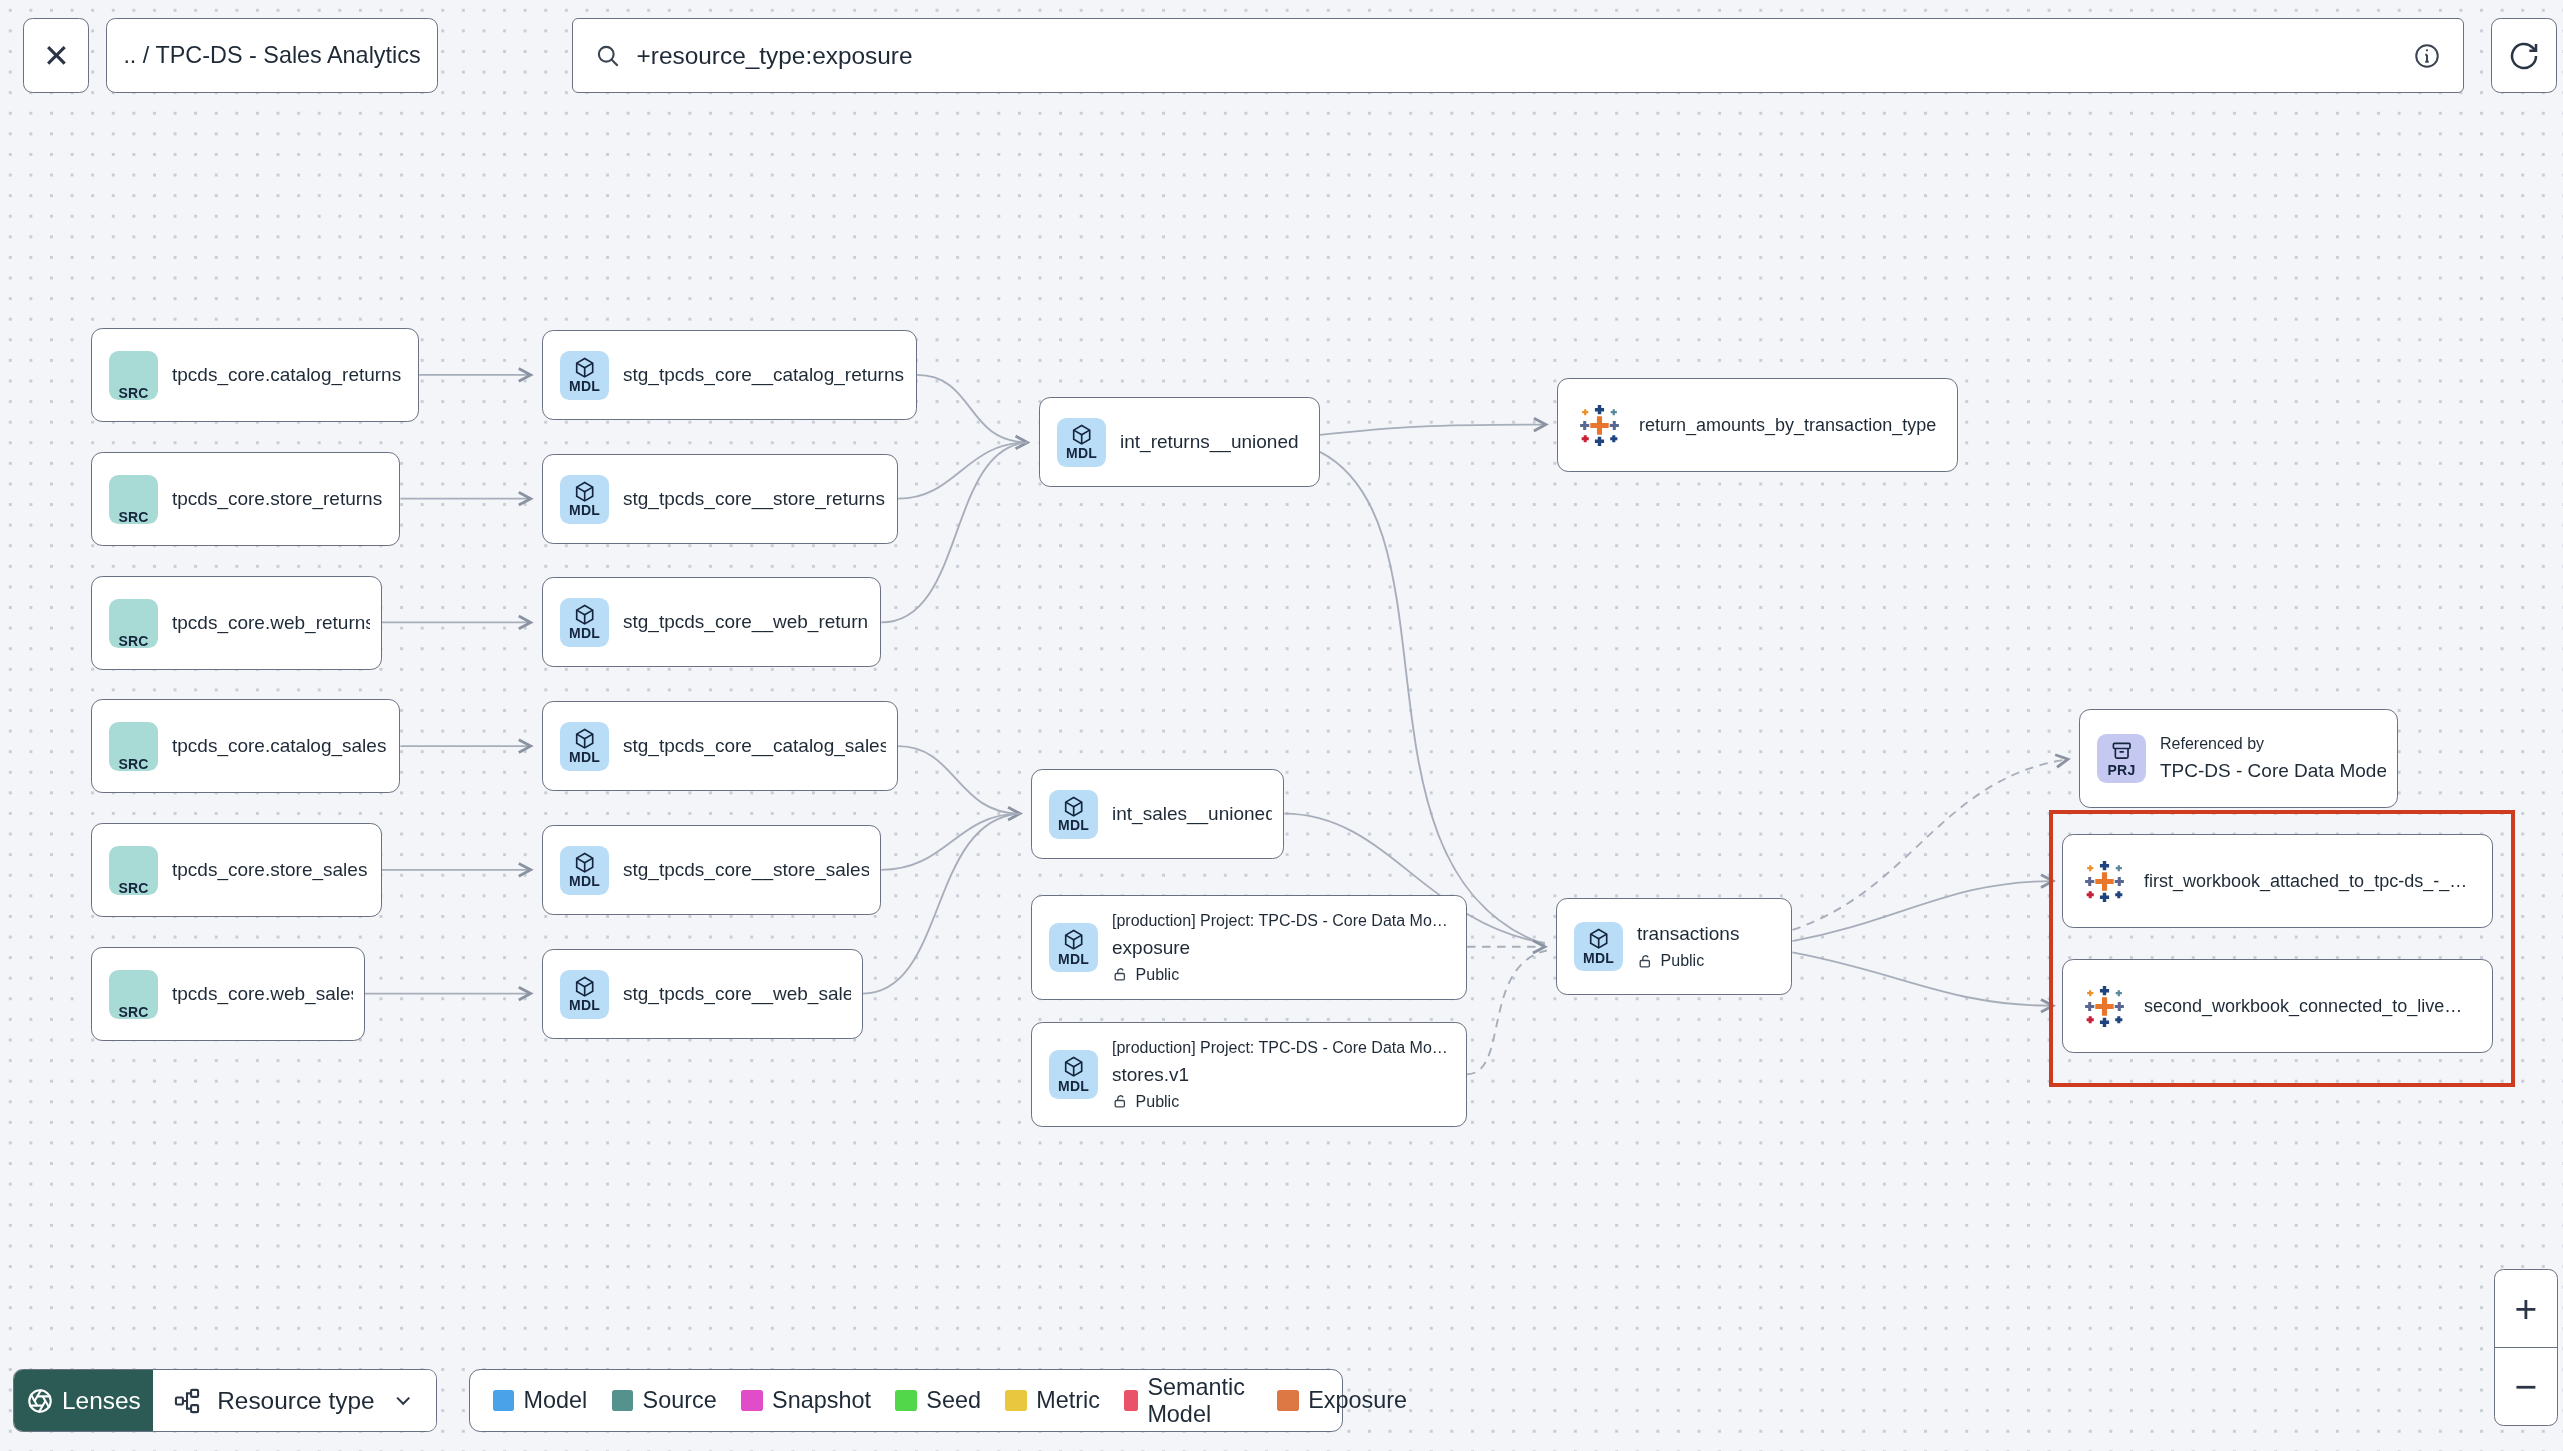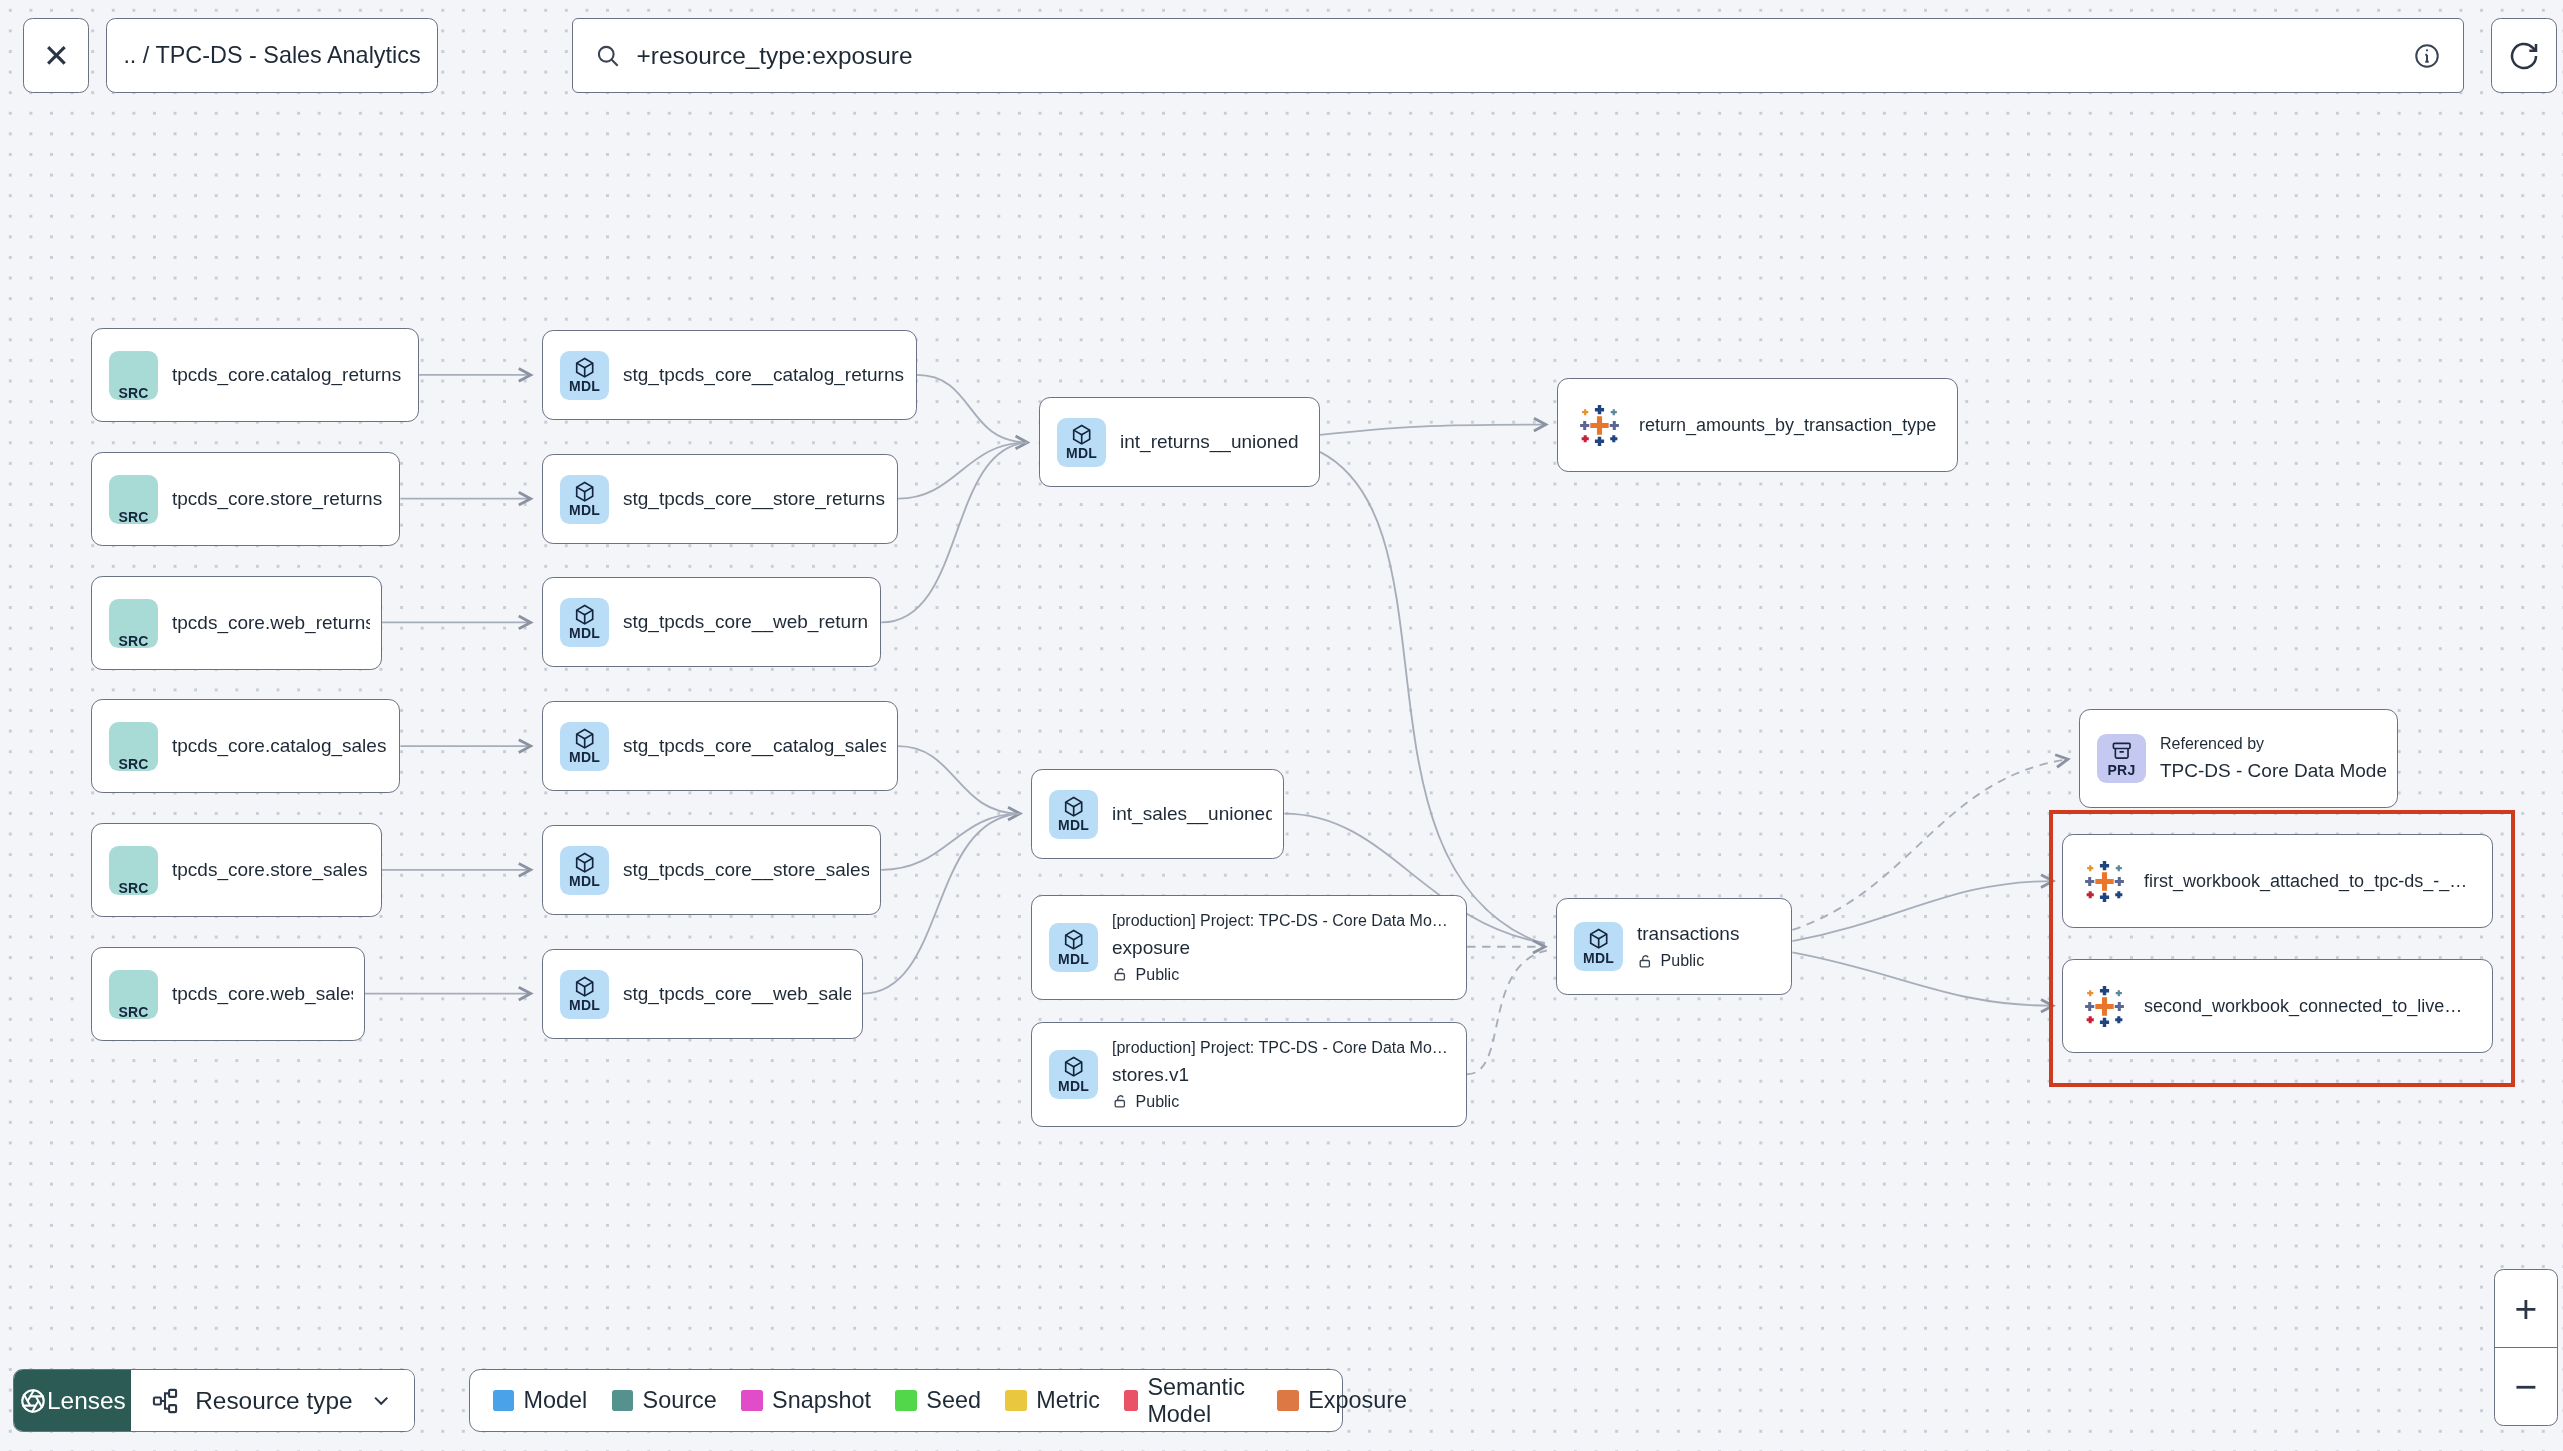--- a/index.html
+++ b/index.html
@@ -65,22 +65,22 @@
   }
 
   .edges { position:absolute; left:0; top:0; z-index:1; }
 
   
   .lens-group {
     position:absolute; left:13px; top:1369px; height:63px; display:flex; z-index:10;
     border:1.9px solid #697182; border-radius:9.4px; overflow:hidden; background:#fff;
   }
   .lens-seg {
-    background:#2B5B54; color:#fff; display:flex; align-items:center; gap:0;
-    padding:0 5px; font-size:24.4px; cursor:pointer;
+    background:#2B5B54; color:#fff; display:flex; align-items:center; gap:8px;
+    padding:0 12px; font-size:24.4px; cursor:pointer;
   }
   .rtype-seg {
     background:#fff; display:flex; align-items:center; gap:16px;
     padding:0 20.6px; font-size:24.4px; cursor:pointer;
   }
   .legend {
     position:absolute; left:469px; top:1369px; width:874px; height:63px;
     background:#fff; border:1.9px solid #697182; border-radius:11.2px;
     display:flex; align-items:center; padding:0 22.5px; gap:24.4px; z-index:10;
   }

